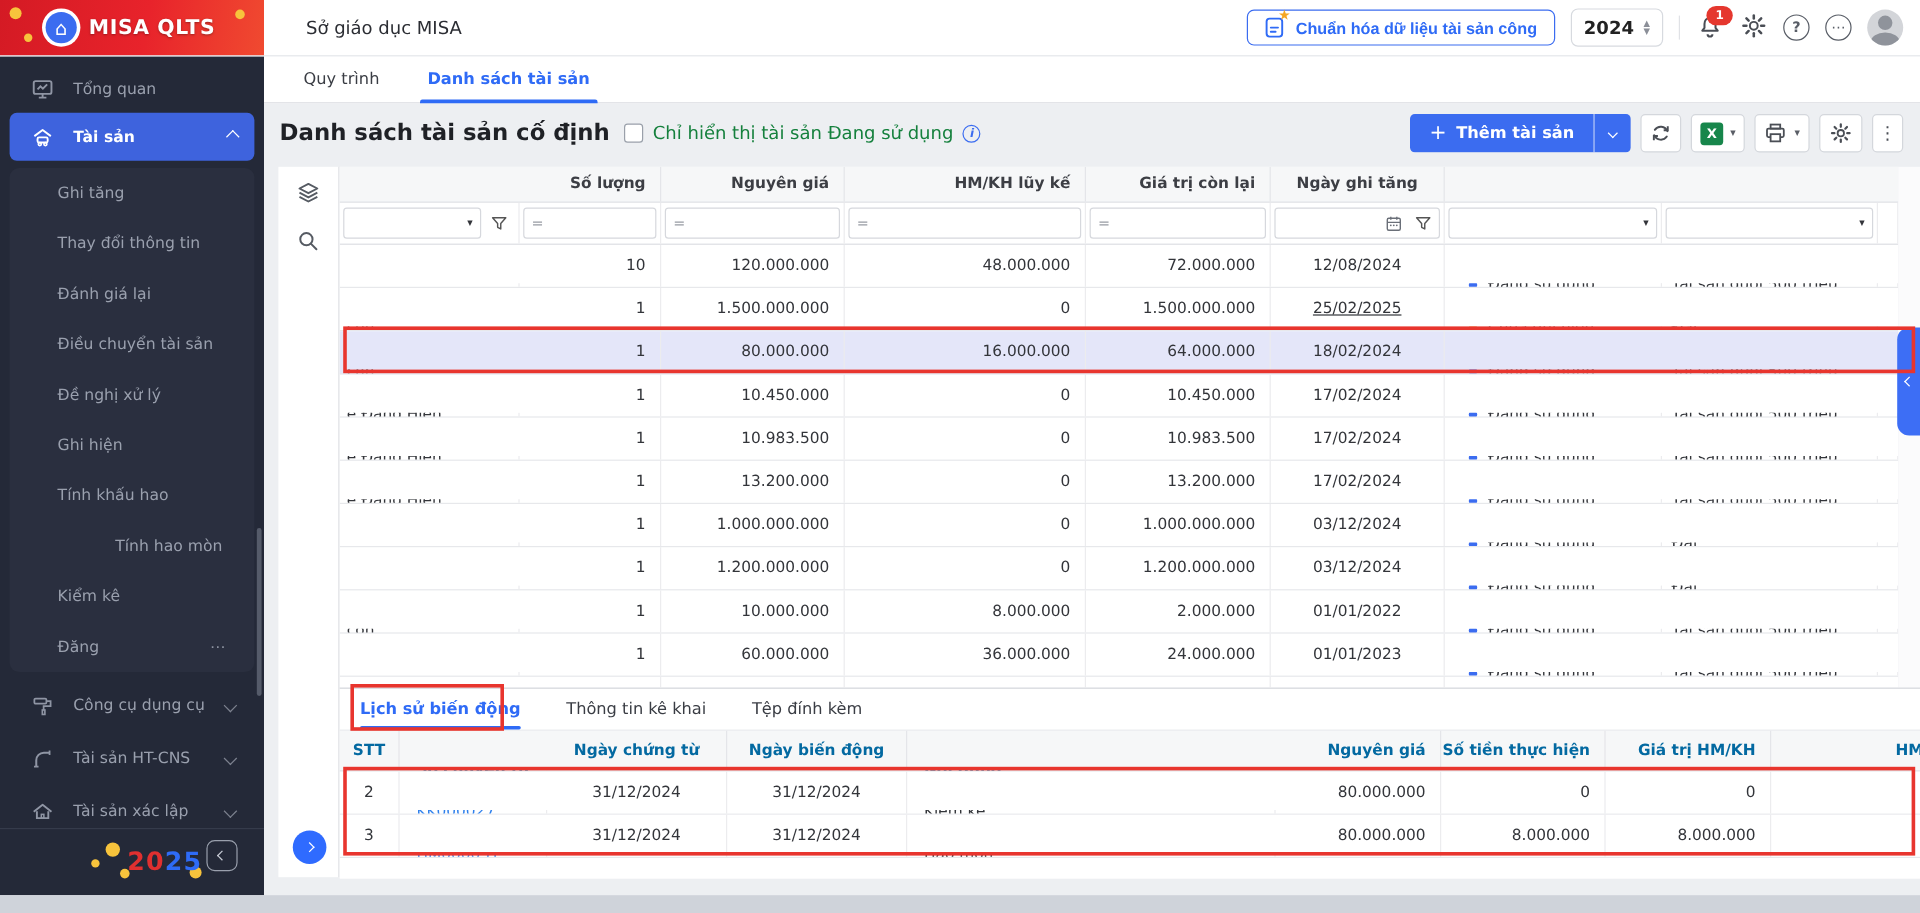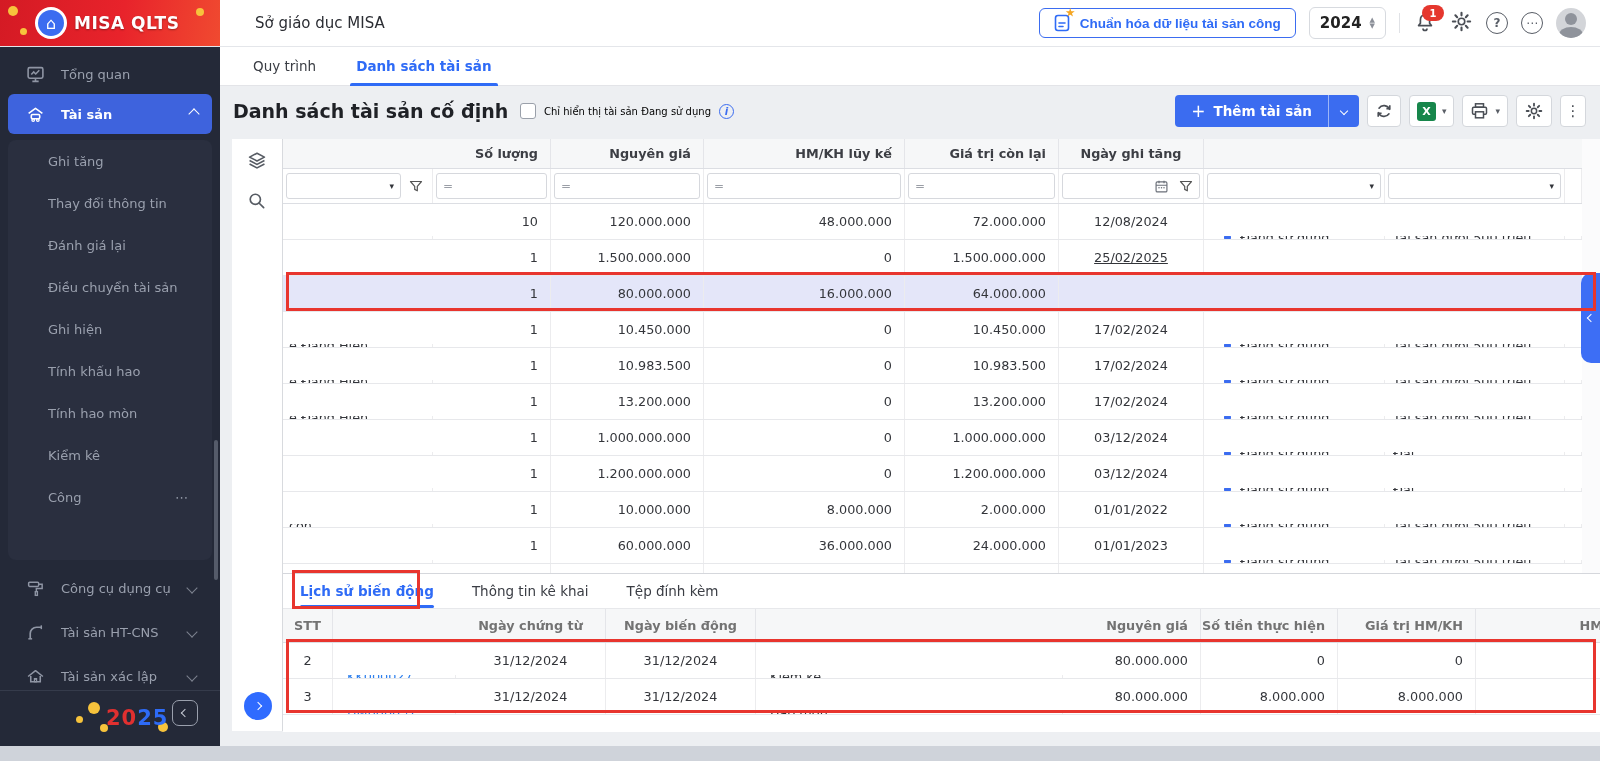--- a/index.html
+++ b/index.html
@@ -49,21 +49,21 @@
   .tabbar{left:220px;top:46px;width:1380px;height:40px;background:#fff;border-bottom:1px solid #e3e4e8;display:flex;align-items:center;padding-left:33px;gap:40px;box-sizing:border-box;z-index:3;}
   .ptab{font-size:13.5px;color:#3a3d44;cursor:pointer;height:40px;display:flex;align-items:center;position:relative;}
   .ptab.active{color:#2f6bf6;font-weight:600;}
   .ptab.active::after{content:"";position:absolute;left:-6px;right:-6px;bottom:0;height:3px;background:#2f6bf6;border-radius:2px 2px 0 0;}
 
   
   .toolbar{left:220px;top:86px;width:1380px;height:50px;background:#edeff2;display:flex;align-items:center;box-sizing:border-box;padding-left:13px;}
   .page-title{font-size:19px;font-weight:bold;color:#1f2126;display:flex;align-items:center;gap:10px;white-space:nowrap;}
   .only-use{position:absolute;left:300px;display:flex;align-items:center;gap:8px;}
   .checkbox{width:16px;height:16px;border:1.5px solid #9aa0aa;border-radius:3px;background:#fff;box-sizing:border-box;cursor:pointer;}
-  .only-use .lbl{font-size:10px;color:#000000;}
+  .only-use .lbl{font-size:15px;color:#15803d;}
   .info-i{width:15px;height:15px;border-radius:50%;border:1.4px solid #3b6cf0;color:#3b6cf0;font-size:10px;font-style:italic;font-weight:bold;display:flex;align-items:center;justify-content:center;box-sizing:border-box;}
   .tool-right{position:absolute;right:14px;display:flex;align-items:center;gap:8px;}
   .add-btn{display:flex;height:32px;border-radius:4px;overflow:hidden;cursor:pointer;}
   .add-main{background:#3b6cf0;color:#fff;display:flex;align-items:center;gap:8px;padding:0 16px;font-size:13.5px;font-weight:600;}
   .add-main .plus{font-size:17px;font-weight:400;}
   .add-caret{background:#3b6cf0;border-left:1px solid rgba(255,255,255,.5);width:30px;display:flex;align-items:center;justify-content:center;color:#fff;}
   .tbtn{height:32px;min-width:34px;background:#fff;border:1px solid #d4d7dc;border-radius:4px;display:flex;align-items:center;justify-content:center;gap:6px;padding:0 7px;box-sizing:border-box;cursor:pointer;color:#4a4e55;}
   .tbtn .caret{font-size:9px;color:#5a5e66;}
   .xls{width:19px;height:19px;background:#17864b;border-radius:3px;color:#fff;font-weight:bold;font-size:11px;display:flex;align-items:center;justify-content:center;}
   .kebab{font-size:15px;color:#4a4e55;}
@@ -95,21 +95,21 @@
   .right-strip{left:1582px;top:139px;width:18px;height:434px;background:#fbfbfc;z-index:2;}
   .pill{left:1581px;top:273px;width:19px;height:90px;background:#3d6ef5;border-radius:10px 0 0 10px;display:flex;align-items:center;justify-content:center;z-index:6;cursor:pointer;}
 
   
   .detail{left:283px;top:573px;width:1317px;height:158px;background:#fff;border-top:1px solid #d5d7dc;overflow:hidden;z-index:2;}
   .dtabs{height:35px;display:flex;align-items:center;padding-left:17px;gap:38px;border-bottom:1px solid #e7e8eb;box-sizing:border-box;}
   .dtab{font-size:13.5px;color:#3a3d44;cursor:pointer;position:relative;height:35px;display:flex;align-items:center;}
   .dtab.active{color:#2f6bf6;font-weight:600;}
   .dtab.active::after{content:"";position:absolute;left:0;right:0;bottom:1px;height:3px;background:#2f6bf6;border-radius:2px;}
   .dhead{height:33px;background:#f6f7f8;border-bottom:1px solid #dcdee3;display:flex;}
-  .dhead .cell{font-weight:bold;color:#737373;border-right:1px solid #e4e5e9;}
+  .dhead .cell{font-weight:bold;color:#0369a1;border-right:1px solid #e4e5e9;}
   .ddrow{height:35px;border-bottom:1px solid #e7e8eb;display:flex;background:#fff;}
   .link{color:#2f80ed;cursor:pointer;}
 
   
   .footer-bar{left:220px;top:731px;width:1380px;height:15px;background:#e9ebee;overflow:hidden;z-index:2;}
   .footer-bar .txt{position:absolute;left:70px;top:4px;font-size:13px;color:#33363c;}
   .bottom-strip{left:0;top:746px;width:1600px;height:15px;background:#cfd3da;z-index:7;}
 
   
   .chv{display:inline-block;width:7px;height:7px;border-right:1.8px solid currentColor;border-bottom:1.8px solid currentColor;}
@@ -215,33 +215,36 @@
         <div class="submenu-item">
           <div style="pointer-events: none;">Thay đổi thông tin</div>
         </div>
         <div class="submenu-item">
           <div style="pointer-events: none;">Đánh giá lại</div>
         </div>
         <div class="submenu-item">
           <div style="pointer-events: none;">Điều chuyển tài sản</div>
         </div>
         <div class="submenu-item">
+          <div style="pointer-events: none;">Đề nghị xử lý</div>
+        </div>
+        <div class="submenu-item">
           <div style="pointer-events: none;">Ghi hiện</div>
         </div>
         <div class="submenu-item">
           <div style="pointer-events: none;">Tính khấu hao</div>
         </div>
         <div class="submenu-item">
-          <div style="pointer-events: none;">Tính hao mòn</div>
+          <div style="pointer-events: none; margin-left: 48px;">Tính hao mòn</div>
         </div>
         <div class="submenu-item">
           <div style="pointer-events: none;">Kiểm kê</div>
         </div>
         <div class="submenu-item">
-          <div style="pointer-events: none;">Công</div>
+          <div style="pointer-events: none;">Đăng</div>
           <div class="more">⋯</div>
         </div>
       </div>
     <div id="side-bottom">
         <div class="side-item" style="position: absolute; left: 0px; right: 0px; top: 520px; height: 44px;">
           <div style="display: flex;">
             <svg width="19" height="19" viewBox="0 0 18 18">
               <rect x="2.5" y="3" width="9.5" height="4" rx="1" fill="none" stroke="#8f95a4" stroke-width="1.4"></rect>
               <path d="M12 5h3.3v4H9.8v3" fill="none" stroke="#8f95a4" stroke-width="1.4"></path>
               <rect x="8.8" y="12" width="2" height="3.5" fill="none" stroke="#8f95a4" stroke-width="1.3"></rect>
@@ -477,20 +480,21 @@
           </div>
           <div class="cell al" style="width: 180px;">Đất</div>
           <div class="cell al" style="width: 17px;"></div>
         </div>
         <div class="grow drow selected">
           <div class="cell al" style="width: 150px; padding-left: 6px;">con</div>
           <div class="cell ar" style="width: 118px;">1</div>
           <div class="cell ar" style="width: 153px;">80.000.000</div>
           <div class="cell ar" style="width: 201px;">16.000.000</div>
           <div class="cell ar" style="width: 154px;">64.000.000</div>
+          <div class="cell ac" style="width: 145px;">18/02/2024</div>
           <div class="cell al" style="width: 181px;">
             <div class="dot" style="background: rgb(59, 108, 240);"></div>
             <div>Đang sử dụng</div>
           </div>
           <div class="cell al" style="width: 180px;">Tài sản dưới 500 triệu</div>
           <div class="cell al" style="width: 17px;"></div>
         </div>
         <div class="grow drow">
           <div class="cell al" style="width: 150px; padding-left: 6px;">ê Đăng Hiền</div>
           <div class="cell ar" style="width: 118px;">1</div>

